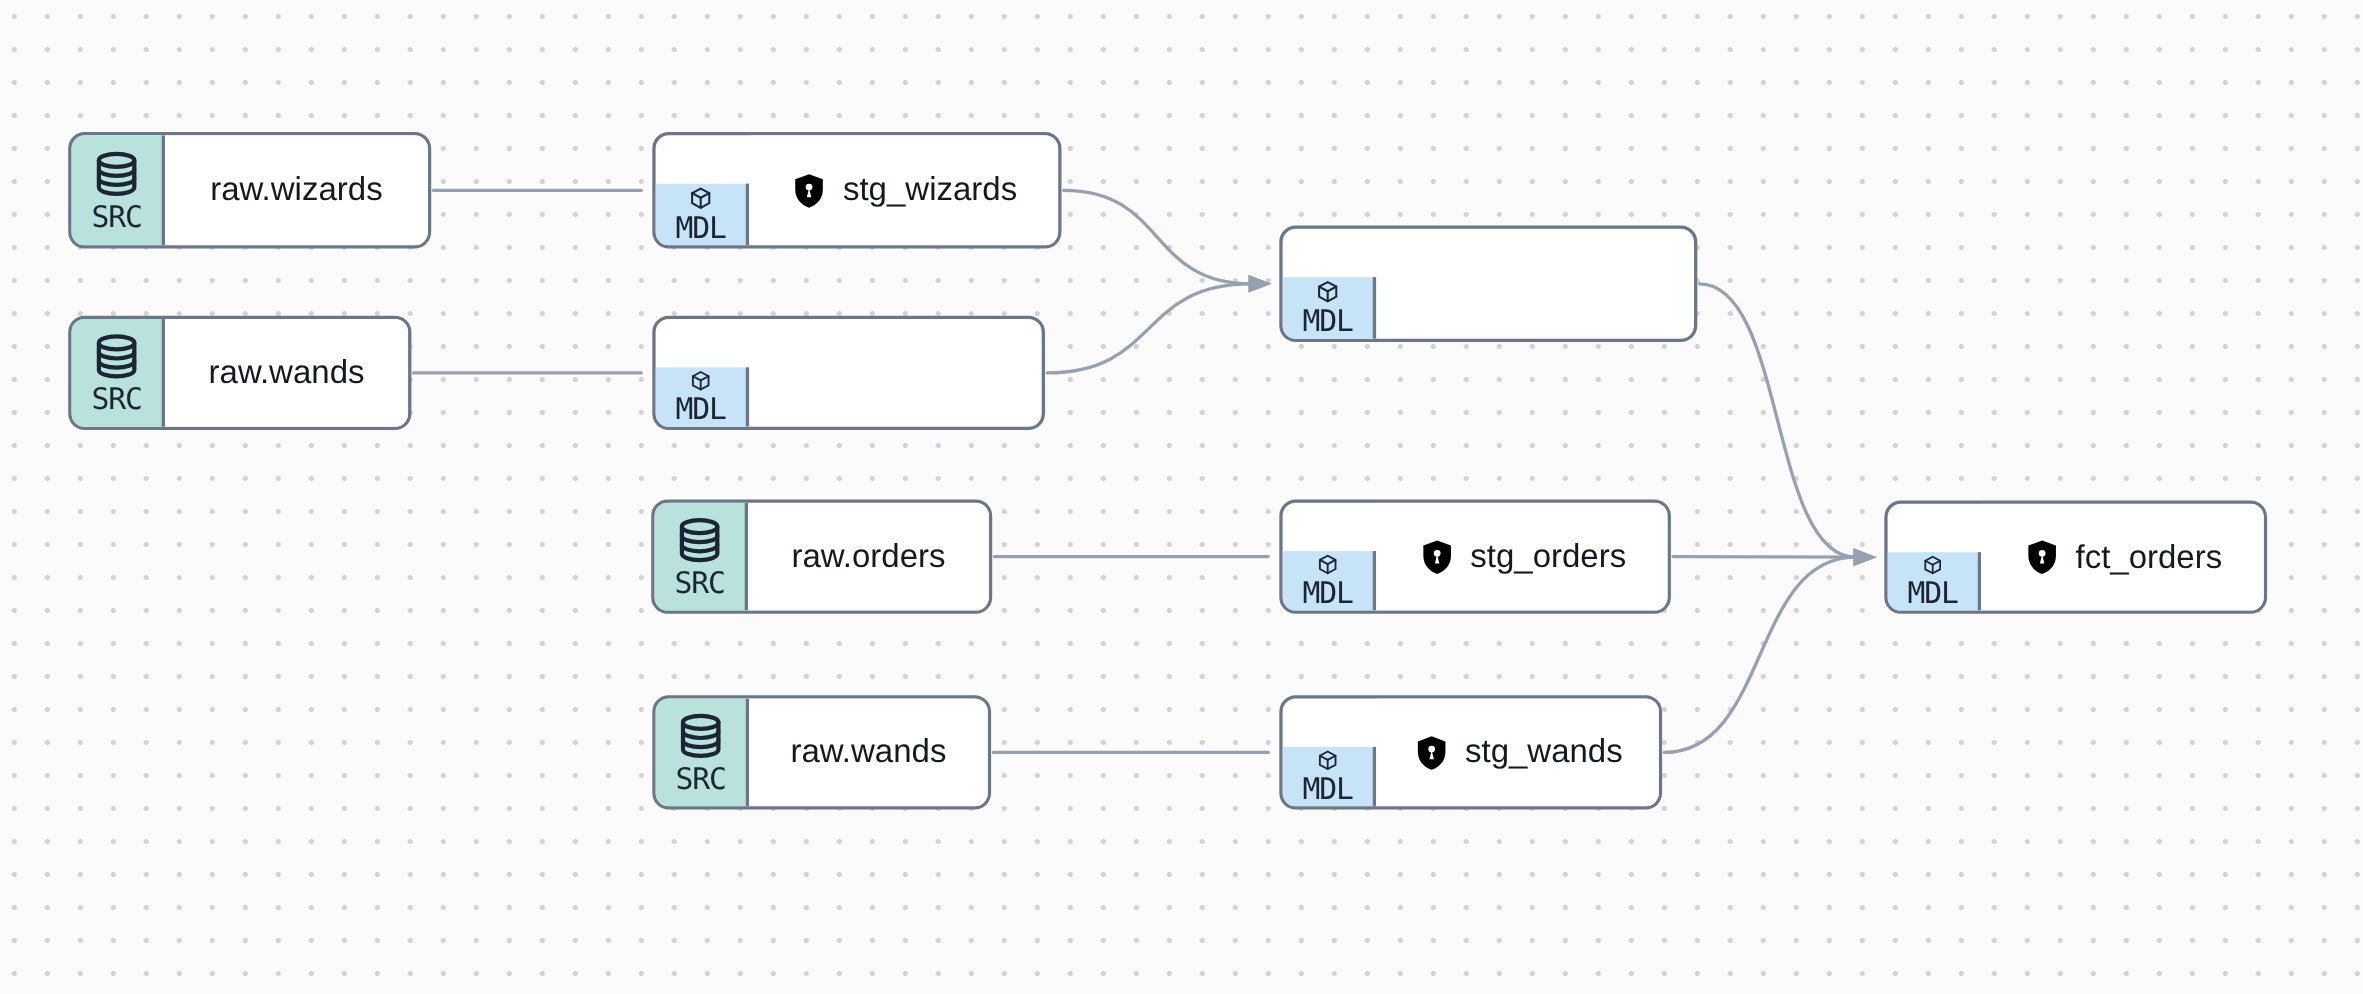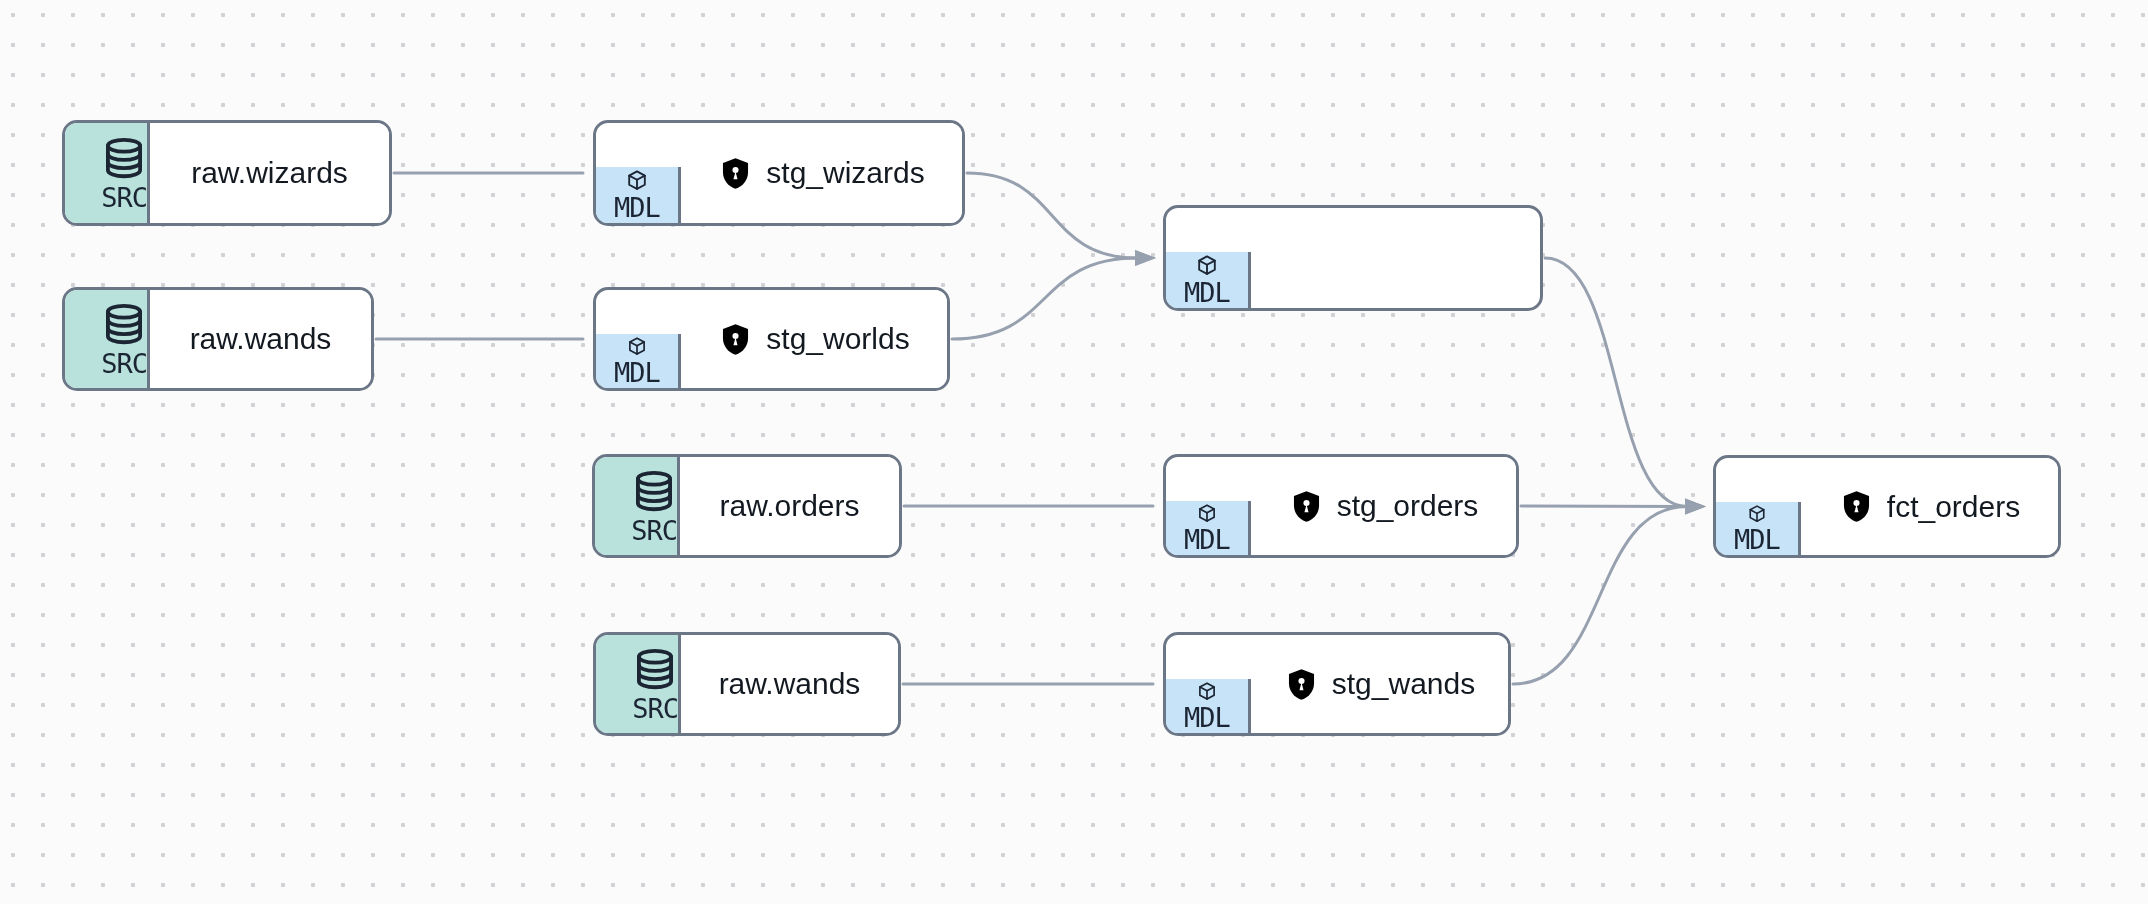--- a/index.html
+++ b/index.html
@@ -51,21 +51,21 @@
     width: 82px;
     flex: 0 0 82px;
     display: flex;
     flex-direction: column;
     align-items: center;
     justify-content: center;
     gap: 2px;
     border-right: 3px solid var(--node-border, #6b7687);
     padding-top: 2px;
   }
-  .node.src .tag { background: var(--src-tag-bg, #b9e2dc); align-items: flex-end; }
+  .node.src .tag { background: var(--src-tag-bg, #b9e2dc); }
   .node.mdl .tag { background: var(--mdl-tag-bg, #c7e3f8); margin-top: 44px; }
   .tag-icon {
     width: 46px;
     height: 46px;
     stroke: var(--tag-text, #1b2533);
     stroke-width: 2;
     fill: none;
     stroke-linecap: round;
     stroke-linejoin: round;
   }
@@ -172,28 +172,20 @@
       <div class="node mdl" style="left: 593px; top: 287px; width: 357px; height: 104px;">
     <div class="tag">
 
       <svg class="tag-icon" viewBox="0 0 24 24">
         <path d="M12 2.6 L20.4 7.1 V16.9 L12 21.4 L3.6 16.9 V7.1 Z"></path>
         <path d="M3.6 7.1 L12 11.6 L20.4 7.1"></path>
         <path d="M12 11.6 V21.4"></path>
       </svg>
       <span class="tag-label">MDL</span>
     </div>
-    <div class="body">
-      <svg class="shield-icon" viewBox="0 0 24 24">
-        <path d="M12 1.6 L20.6 4.8 V11.2 C20.6 16.6 17 21 12 22.5 C7 21 3.4 16.6 3.4 11.2 V4.8 Z" class="shield-body"></path>
-        <circle cx="12" cy="9.6" r="2.1" fill="#ffffff"></circle>
-        <path d="M12 10.4 L10.6 16 H13.4 Z" fill="#ffffff"></path>
-      </svg>
-      <span class="label">stg_worlds</span>
-    </div>
   </div>
       <div class="node mdl" style="left: 1163px; top: 205px; width: 380px; height: 106px;">
     <div class="tag">
 
       <svg class="tag-icon" viewBox="0 0 24 24">
         <path d="M12 2.6 L20.4 7.1 V16.9 L12 21.4 L3.6 16.9 V7.1 Z"></path>
         <path d="M3.6 7.1 L12 11.6 L20.4 7.1"></path>
         <path d="M12 11.6 V21.4"></path>
       </svg>
       <span class="tag-label">MDL</span>

